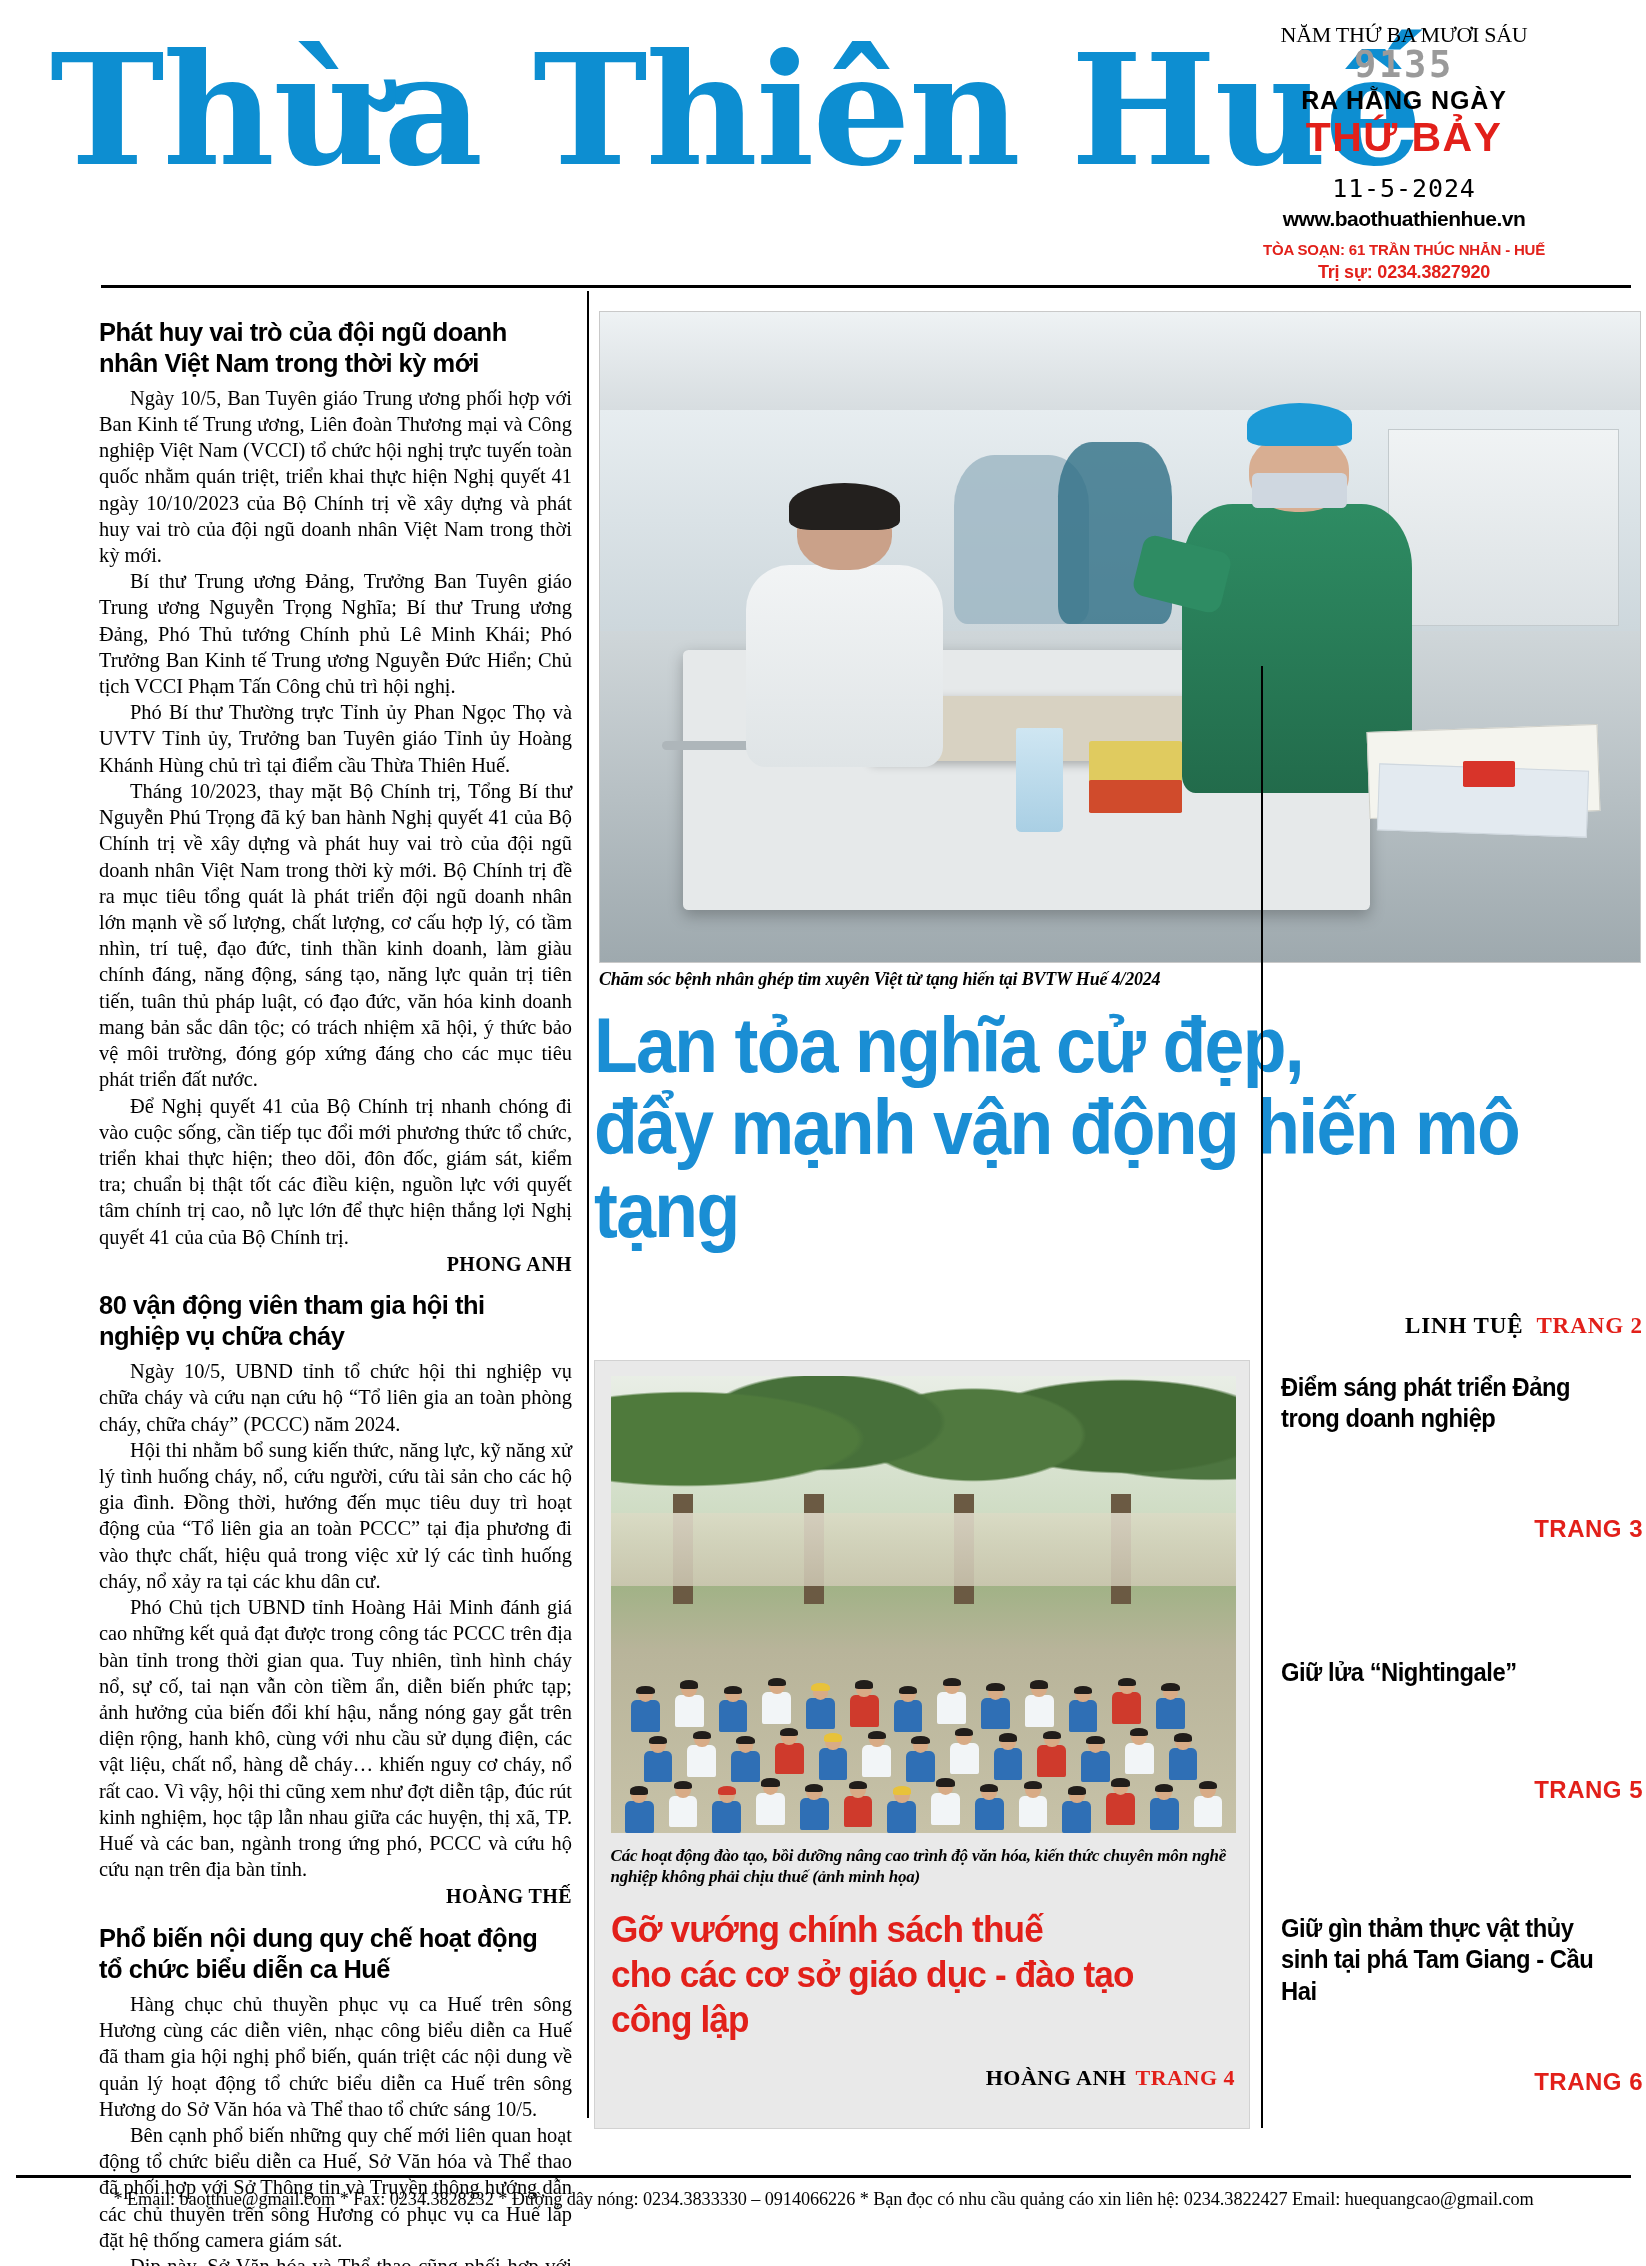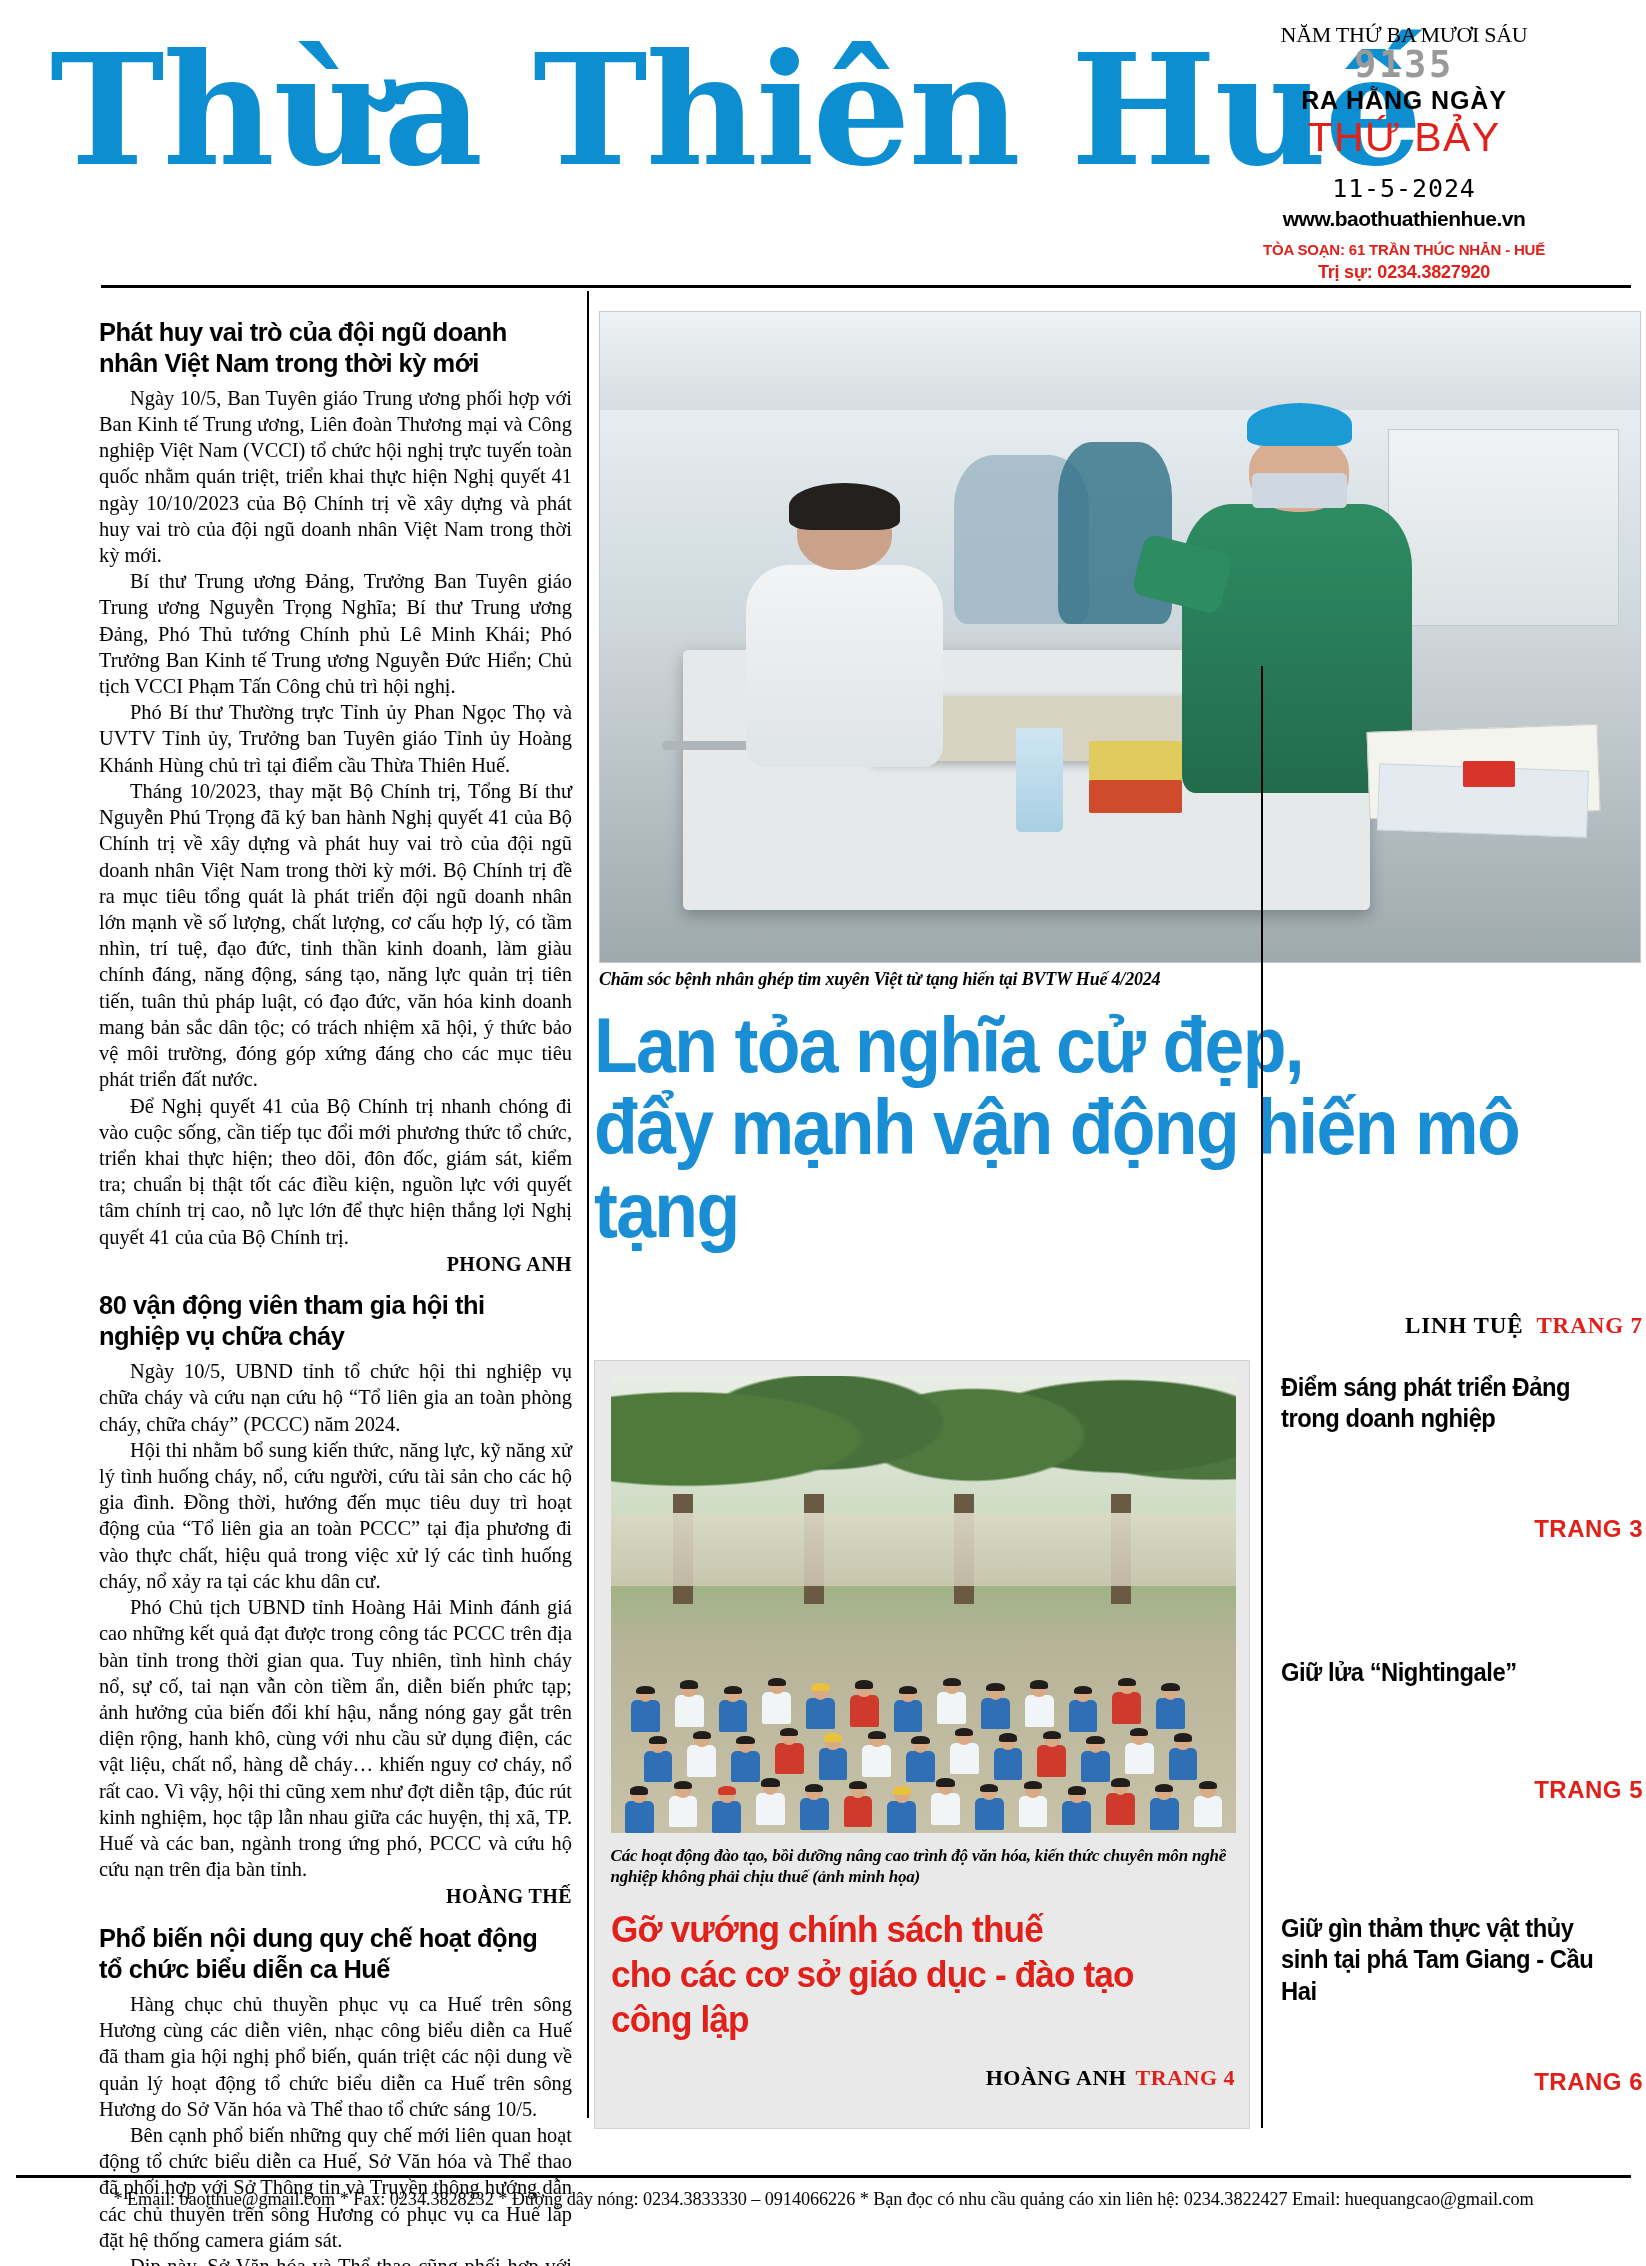--- a/index.html
+++ b/index.html
@@ -63,21 +63,21 @@
   }
   .mr-daily{
     font-family:"Liberation Sans", sans-serif;
     font-weight:bold;
     font-size:25px;
     letter-spacing:0.9px;
     margin-top:0.9px;
   }
   .mr-day{
     font-family:"Liberation Sans", sans-serif;
-    font-weight:normal;
+    font-weight:bold;
     font-size:41px;
     color:#e2201a;
     letter-spacing:1.4px;
     line-height:1.05;
     margin-top:0.9px;
   }
   .mr-date{
     font-family:"DejaVu Sans Mono", monospace;
     font-size:25px;
     letter-spacing:0.9px;
@@ -377,21 +377,21 @@
     </div>
 
     <div class="cap-main">Chăm sóc bệnh nhân ghép tim xuyên Việt từ tạng hiến tại BVTW Huế 4/2024</div>
 
     <div class="big-head">
       <span class="l2">Lan tỏa nghĩa cử đẹp,</span>
       <span class="l2">đẩy mạnh vận động hiến mô tạng</span>
     </div>
 
     <div class="big-byline">
-      <span>LINH TUỆ</span><span class="trang">TRANG 7</span>
+      <span>LINH TUỆ</span><span class="trang">TRANG 2</span>
     </div>
 
     <div class="lower">
 
       <div class="vrule"></div>
 
       <div class="lower-left">
 
         <div class="photo-low">
           <div class="ph school-bg">

